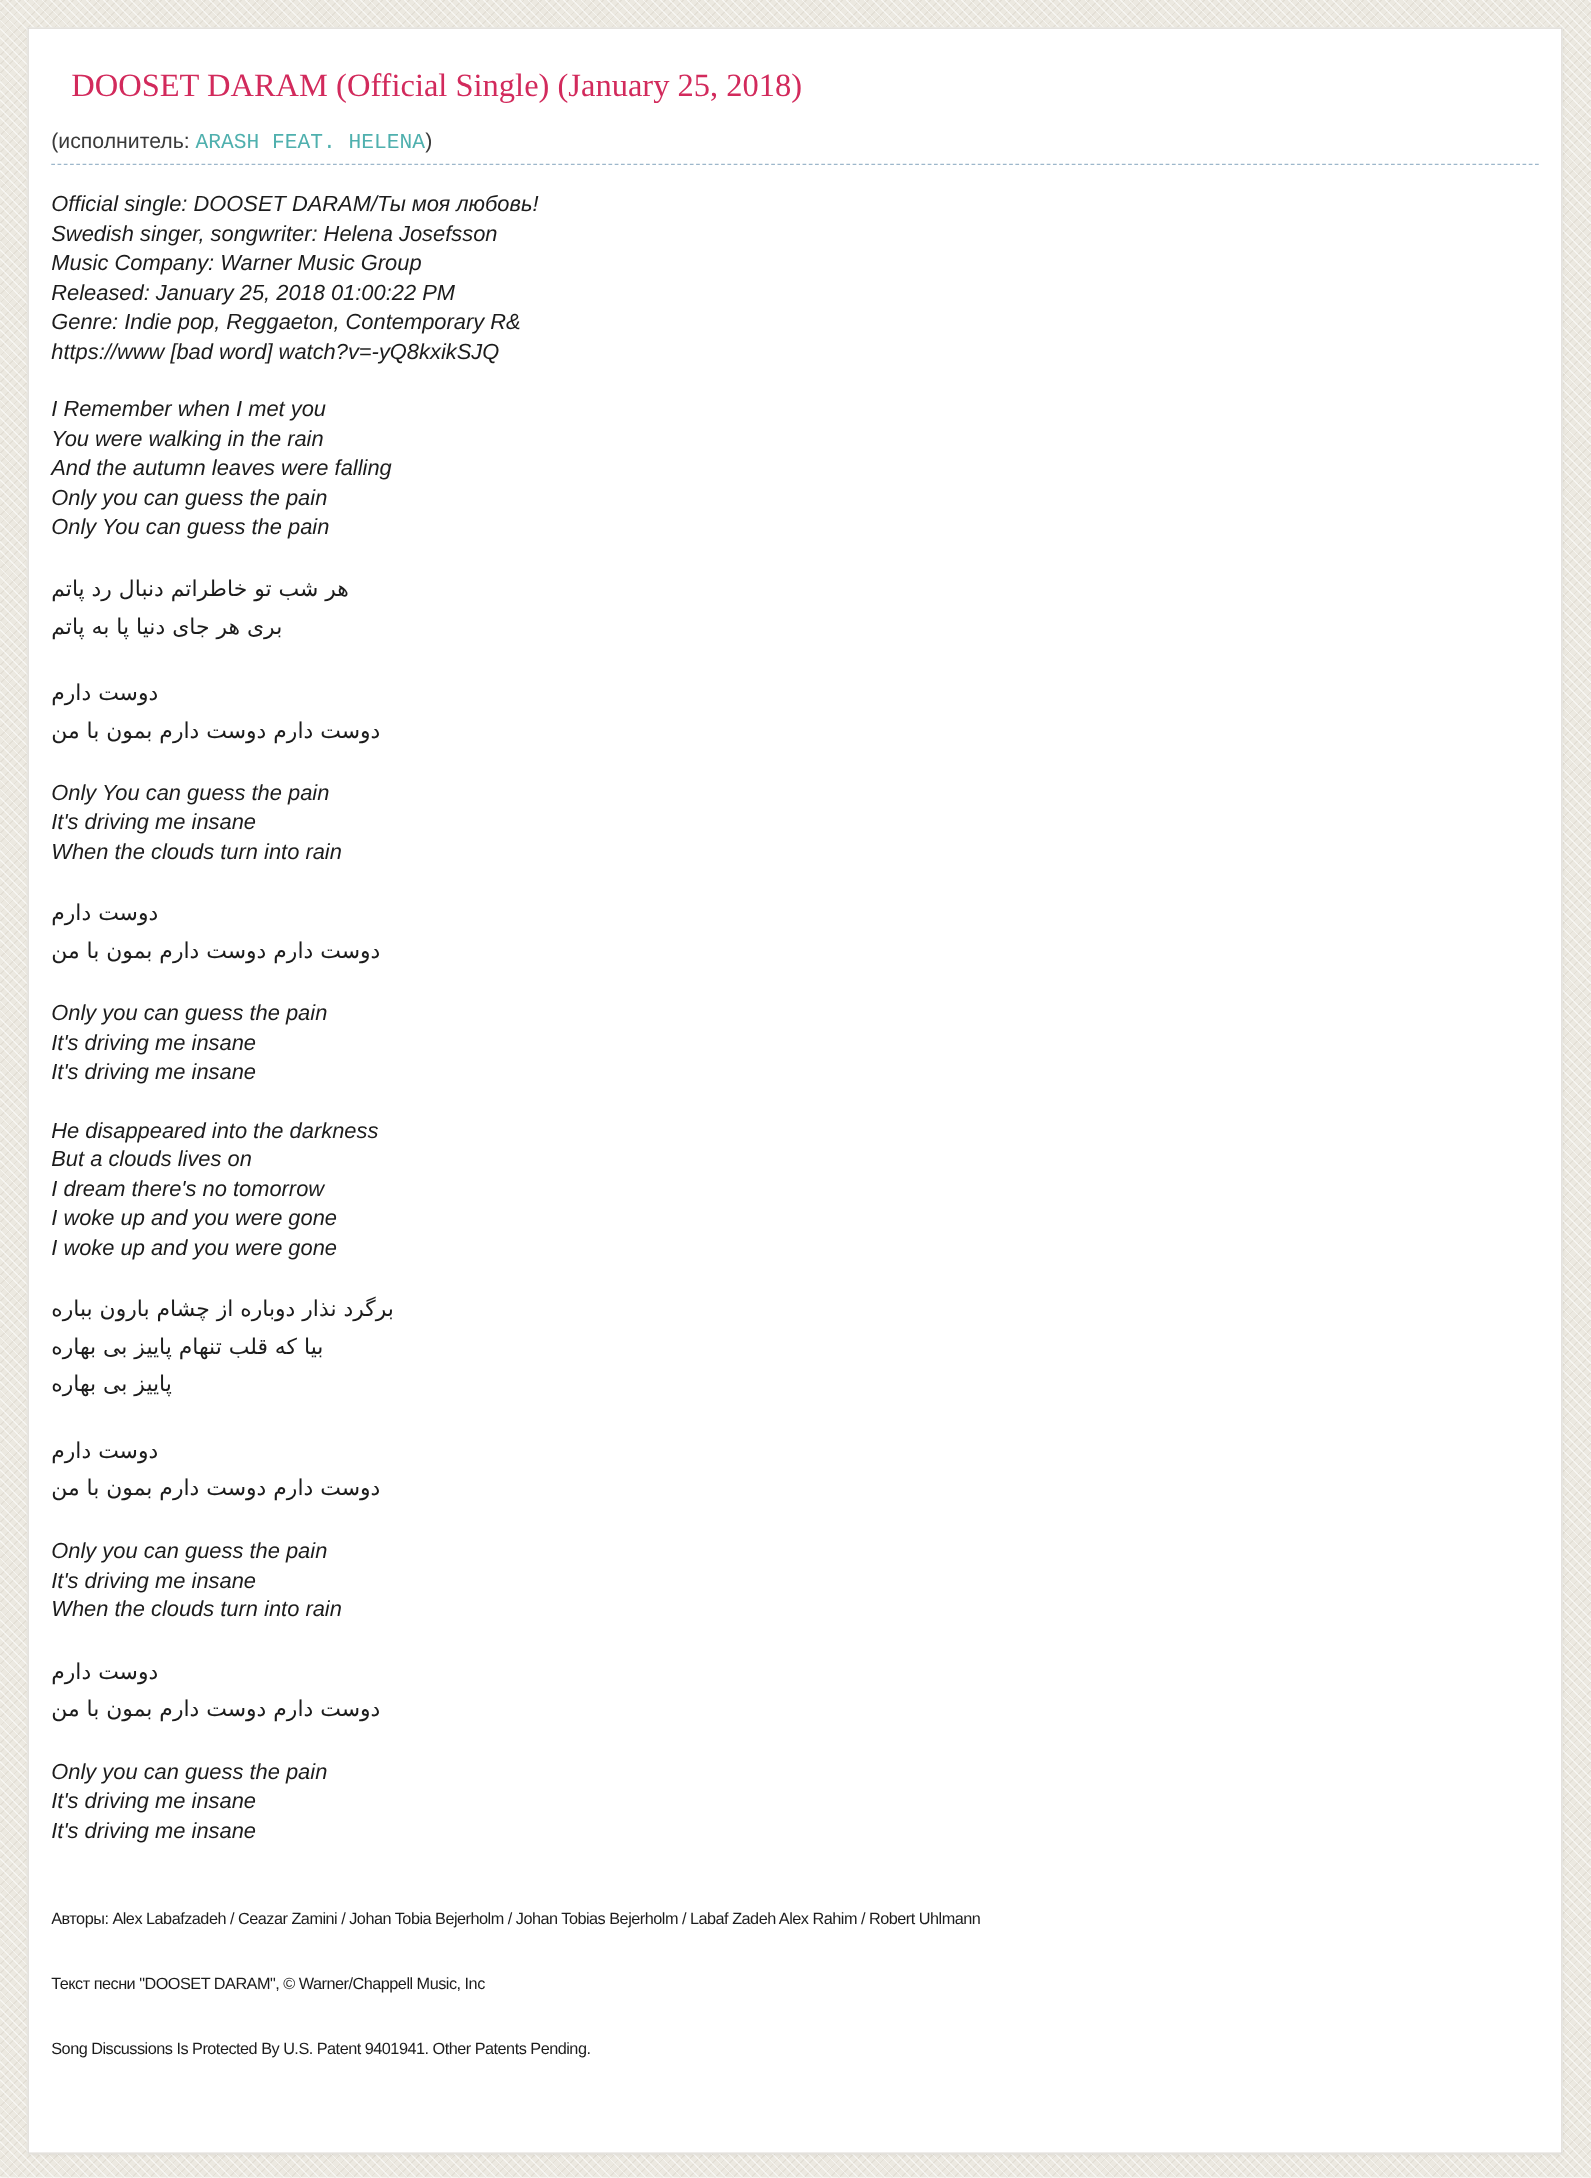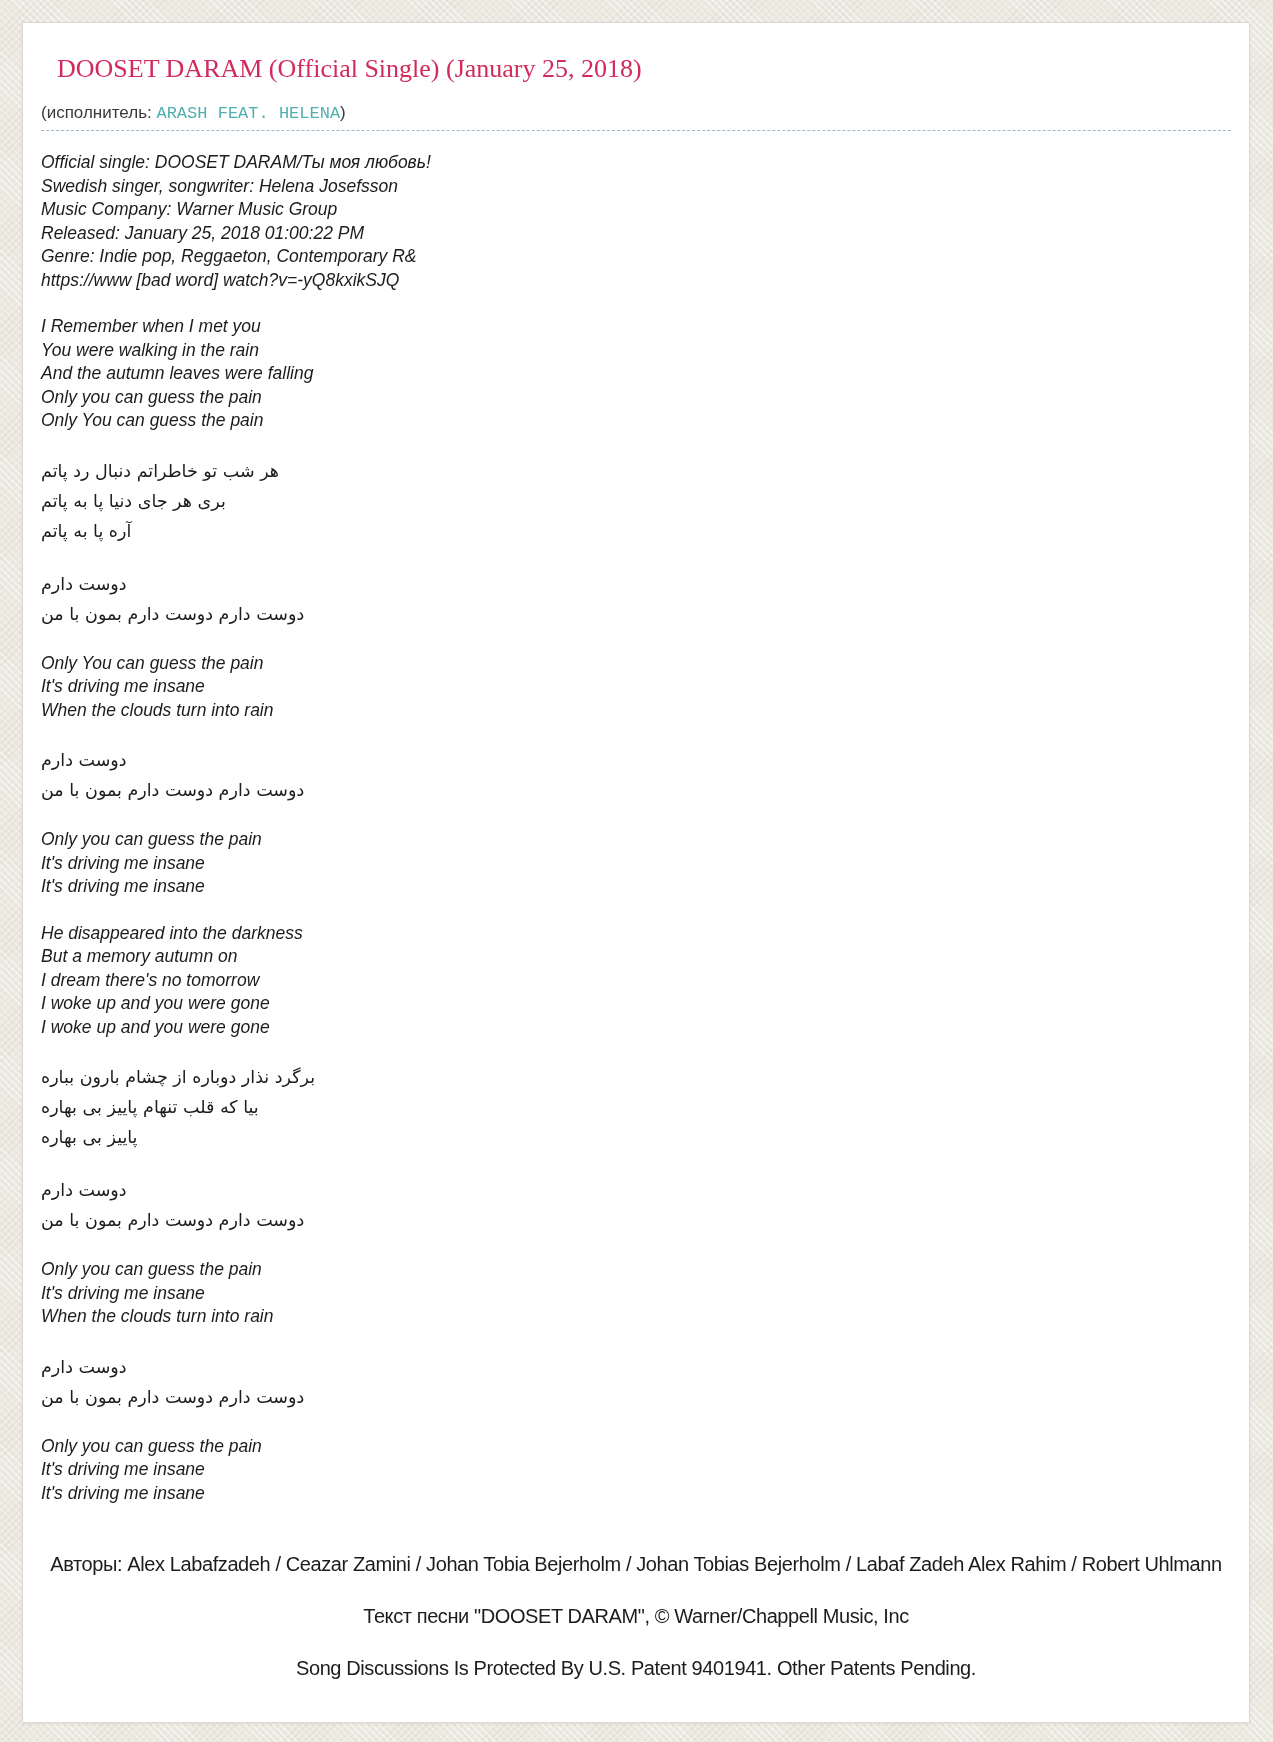--- a/index.html
+++ b/index.html
@@ -70,24 +70,23 @@
   .stanza.fa .line {
     line-height: 30px;
     font-size: 17.5px;
   }
   .footer {
     margin-top: 47px;
     color: #1c1c1c;
   }
   .footer p {
     margin: 0 0 28px 0;
-    font-size: 20px;
+    font-size: 13px;
     line-height: 24px;
     letter-spacing: -0.4px;
-    text-align: center;
   }
   .nowrap {
     white-space: nowrap;
     overflow: hidden;
   }
 </style>
 </head>
 <body>
 
 <div class="card">
@@ -109,21 +108,20 @@
       <div class="stanza en">
         <div class="line">I Remember when I met you</div>
         <div class="line">You were walking in the rain</div>
         <div class="line">And the autumn leaves were falling</div>
         <div class="line">Only you can guess the pain</div>
         <div class="line">Only You can guess the pain</div>
       </div>
       <div class="stanza fa" dir="rtl">
         <div class="line">هر شب تو خاطراتم دنبال رد پاتم</div>
         <div class="line">برى هر جاى دنيا پا به پاتم</div>
-        <div class="line">آره پا به پاتم</div>
       </div>
       <div class="stanza fa" dir="rtl">
         <div class="line">دوست دارم</div>
         <div class="line">دوست دارم دوست دارم بمون با من</div>
       </div>
       <div class="stanza en">
         <div class="line">Only You can guess the pain</div>
         <div class="line">It's driving me insane</div>
         <div class="line">When the clouds turn into rain</div>
       </div>
@@ -131,21 +129,21 @@
         <div class="line">دوست دارم</div>
         <div class="line">دوست دارم دوست دارم بمون با من</div>
       </div>
       <div class="stanza en">
         <div class="line">Only you can guess the pain</div>
         <div class="line">It's driving me insane</div>
         <div class="line">It's driving me insane</div>
       </div>
       <div class="stanza en">
         <div class="line">He disappeared into the darkness</div>
-        <div class="line">But a memory autumn on</div>
+        <div class="line">But a clouds lives on</div>
         <div class="line">I dream there's no tomorrow</div>
         <div class="line">I woke up and you were gone</div>
         <div class="line">I woke up and you were gone</div>
       </div>
       <div class="stanza fa" dir="rtl">
         <div class="line">برگرد نذار دوباره از چشام بارون بباره</div>
         <div class="line">بيا كه قلب تنهام پاييز بى بهاره</div>
         <div class="line">پاييز بى بهاره</div>
       </div>
       <div class="stanza fa" dir="rtl">

